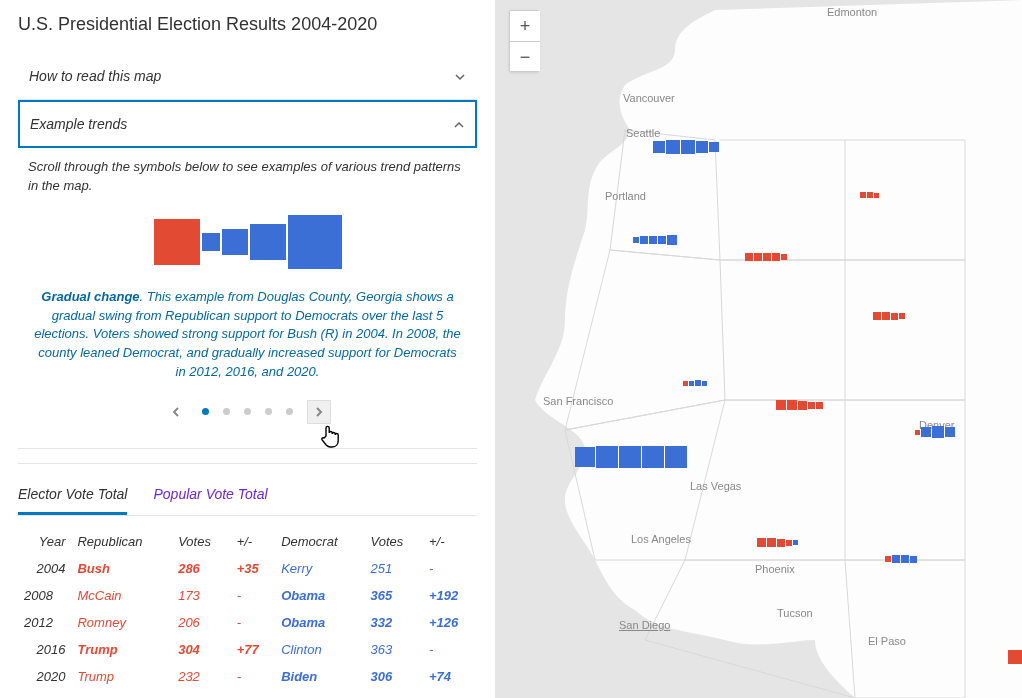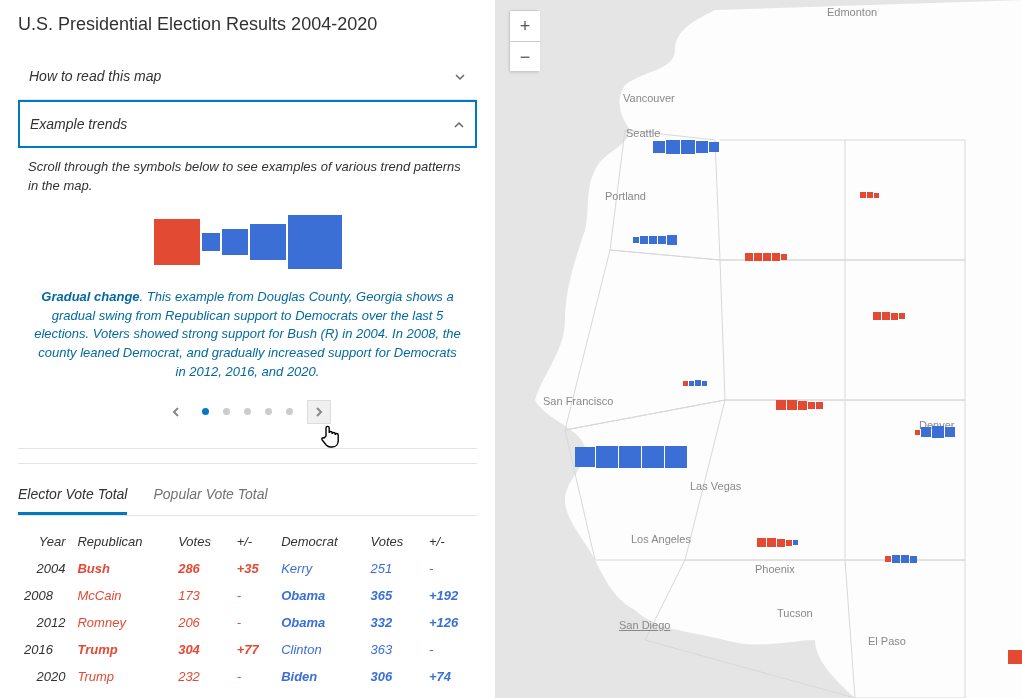--- a/index.html
+++ b/index.html
@@ -29,21 +29,21 @@
   .pager-btn { width: 24px; height: 24px; display: flex; align-items: center; justify-content: center; background: #fff; border: none; cursor: pointer; }
   .pager-btn.boxed { background: #f0f0f0; border: 1px solid #ddd; }
   .pager-btn svg { width: 10px; height: 10px; stroke: #888; fill: none; stroke-width: 2; }
   .dot { width: 7px; height: 7px; border-radius: 50%; background: #ccc; display: inline-block; }
   .dot.active { background: #0079c1; }
   .cursor-hand { position: absolute; right: 122px; top: 22px; pointer-events: none; }
 
   .divider { border-top: 1px solid #e5e5e5; margin: 14px 0 18px 0; }
 
   .tabs { display: flex; gap: 26px; border-bottom: 1px solid #e5e5e5; margin-bottom: 12px; }
-  .tab { padding: 4px 0 10px 0; font-size: 14px; color: #737373; cursor: pointer; border-bottom: 3px solid transparent; }
+  .tab { padding: 4px 0 10px 0; font-size: 14px; color: #6d28d9; cursor: pointer; border-bottom: 3px solid transparent; }
   .tab.active { color: #323232; border-bottom: 3px solid #0079c1; }
 
   table.results { width: 100%; border-collapse: collapse; font-size: 13px; }
   table.results th { text-align: left; font-weight: 500; color: #323232; padding: 6px 6px; }
   table.results td { padding: 6px 6px; }
   .rep { color: #e34a33; }
   .dem { color: #3b6fd6; }
   .bold { font-weight: 700; }
 
   
@@ -160,30 +160,30 @@
             <tr>
               <td style="text-align:left">2008</td>
               <td class="rep ">McCain</td>
               <td class="rep ">173</td>
               <td class="rep ">-</td>
               <td class="dem bold">Obama</td>
               <td class="dem bold">365</td>
               <td class="dem bold">+192</td>
             </tr>
             <tr>
-              <td style="text-align:right">2012</td>
+              <td style="">2012</td>
               <td class="rep ">Romney</td>
               <td class="rep ">206</td>
               <td class="rep ">-</td>
               <td class="dem bold">Obama</td>
               <td class="dem bold">332</td>
               <td class="dem bold">+126</td>
             </tr>
             <tr>
-              <td style="text-align:left">2016</td>
+              <td style="text-align:right">2016</td>
               <td class="rep bold">Trump</td>
               <td class="rep bold">304</td>
               <td class="rep bold">+77</td>
               <td class="dem ">Clinton</td>
               <td class="dem ">363</td>
               <td class="dem ">-</td>
             </tr>
             <tr>
               <td style="text-align:right">2020</td>
               <td class="rep ">Trump</td>

